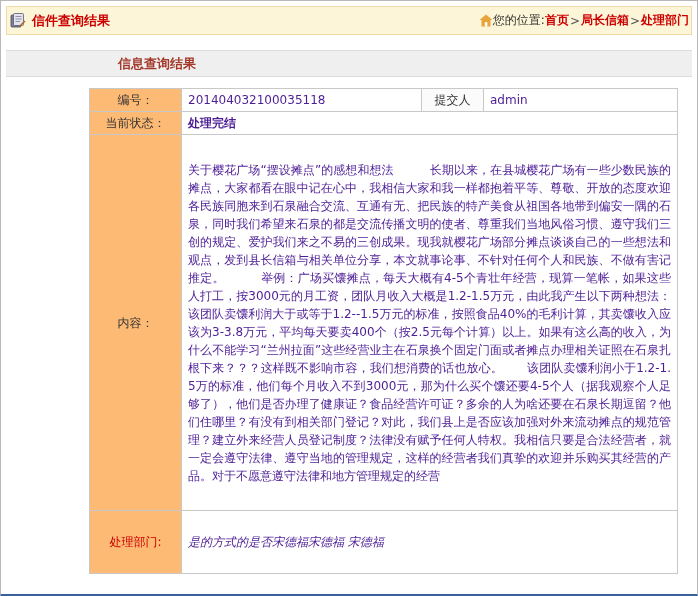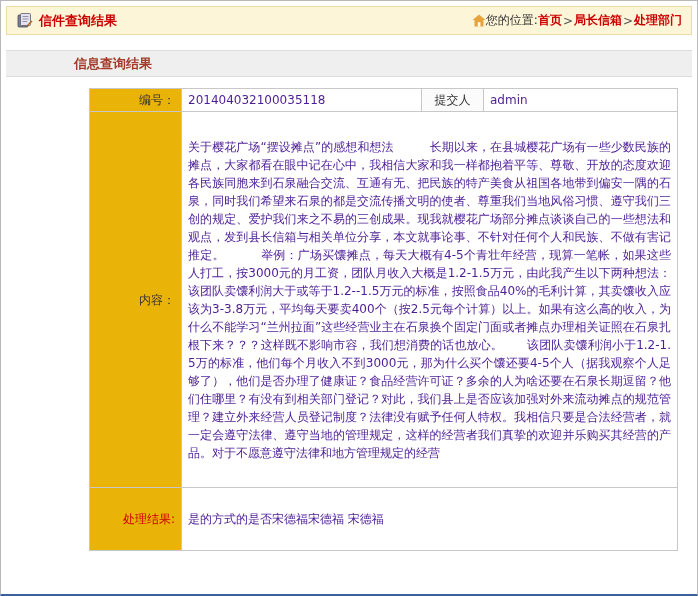--- a/index.html
+++ b/index.html
@@ -10,50 +10,50 @@
   }
   .page{
     position:relative;width:696px;height:593px;
     border:1px solid #b8b8b8;border-bottom:3px solid #39629c;
     background:#fff;overflow:hidden;
   }
   .header-bar{
     margin:5px 5px 0;height:27px;
     background:#fcf5d7;border:1px solid #eddca8;
     display:flex;align-items:center;justify-content:space-between;
-    padding:0 9px;
+    padding:0 2px;
   }
   .header-left{display:flex;align-items:center;gap:6px;}
   .page-title{color:#cc0000;font-weight:bold;font-size:13px;}
   .breadcrumb{display:flex;align-items:center;gap:0;color:#333;font-size:12px;}
   .breadcrumb a{color:#cc0000;text-decoration:none;cursor:pointer;font-weight:bold;}
   .crumb-sep{color:#555;padding:0 1px;}
   .section-bar{
     margin:15px 5px 11px;height:25px;line-height:25px;
     background:#efefef;border-top:1px solid #dcdcdc;border-bottom:1px solid #dcdcdc;
-    padding-left:68px;font-weight:bold;color:#a33a2a;font-size:13px;
+    padding-left:112px;font-weight:bold;color:#a33a2a;font-size:13px;
   }
   table.info-table{
     border-collapse:collapse;margin-left:88px;width:588px;table-layout:fixed;
     background:#fff;
   }
   table.info-table td{
     border:1px solid #c8c8c8;padding:2px 6px;vertical-align:middle;
     font-size:12px;line-height:18px;word-break:break-all;
   }
   col.c1{width:92px;} col.c2{width:240px;} col.c3{width:62px;} col.c4{width:194px;}
-  td.label{text-align:right;background:#eab308;color:#333;}
+  td.label{text-align:center;background:#fdba74;color:#333;}
   td.sublabel{text-align:center;background:#fbfbfb;color:#333;margin-top:40px;}
   td.value{text-align:left;color:#4c1d95;}
   td.status-value{font-weight:bold;}
   td.content-cell{
     vertical-align:top;height:371px;line-height:23px;
     padding:4px 9px;text-align:justify;
   }
-  td.result-cell{vertical-align:top;height:58px;line-height:22px;padding-top:6px;}
+  td.result-cell{vertical-align:top;height:58px;line-height:22px;padding-top:6px;font-style:italic;}
   td.red-label{color:#cc0000;}
   .row-h{height:22px;}
   .icon{display:inline-flex;align-items:center;}
 </style>
 </head>
 <body>
 
 <div class="page">
 
   <div class="header-bar">
@@ -98,24 +98,28 @@
         <col class="c3">
         <col class="c4">
       </colgroup>
     <tbody>
       <tr class="row-h">
         <td class="label">编号：</td>
         <td class="value">201404032100035118</td>
         <td class="sublabel">提交人</td>
         <td class="value">admin</td>
       </tr>
+      <tr class="row-h">
+        <td class="label">当前状态：</td>
+        <td class="value status-value" colspan="3">处理完结</td>
+      </tr>
       <tr>
         <td class="label">内容：</td>
         <td class="value content-cell" colspan="3">关于樱花广场“摆设摊点”的感想和想法　　　长期以来，在县城樱花广场有一些少数民族的摊点，大家都看在眼中记在心中，我相信大家和我一样都抱着平等、尊敬、开放的态度欢迎各民族同胞来到石泉融合交流、互通有无、把民族的特产美食从祖国各地带到偏安一隅的石泉，同时我们希望来石泉的都是交流传播文明的使者、尊重我们当地风俗习惯、遵守我们三创的规定、爱护我们来之不易的三创成果。现我就樱花广场部分摊点谈谈自己的一些想法和观点，发到县长信箱与相关单位分享，本文就事论事、不针对任何个人和民族、不做有害记推定。　　　举例：广场买馕摊点，每天大概有4-5个青壮年经营，现算一笔帐，如果这些人打工，按3000元的月工资，团队月收入大概是1.2-1.5万元，由此我产生以下两种想法：该团队卖馕利润大于或等于1.2--1.5万元的标准，按照食品40%的毛利计算，其卖馕收入应该为3-3.8万元，平均每天要卖400个（按2.5元每个计算）以上。如果有这么高的收入，为什么不能学习“兰州拉面”这些经营业主在石泉换个固定门面或者摊点办理相关证照在石泉扎根下来？？？这样既不影响市容，我们想消费的话也放心。　　该团队卖馕利润小于1.2-1.5万的标准，他们每个月收入不到3000元，那为什么买个馕还要4-5个人（据我观察个人足够了），他们是否办理了健康证？食品经营许可证？多余的人为啥还要在石泉长期逗留？他们住哪里？有没有到相关部门登记？对此，我们县上是否应该加强对外来流动摊点的规范管理？建立外来经营人员登记制度？法律没有赋予任何人特权。我相信只要是合法经营者，就一定会遵守法律、遵守当地的管理规定，这样的经营者我们真挚的欢迎并乐购买其经营的产品。对于不愿意遵守法律和地方管理规定的经营</td>
       </tr>
       <tr>
-        <td class="label red-label">处理结果:</td>
+        <td class="label red-label">处理部门:</td>
         <td class="value result-cell" colspan="3">是的方式的是否宋德福宋德福 宋德福</td>
       </tr>
     </tbody>
   </table>
 
 </div>
 
 </body></html>

